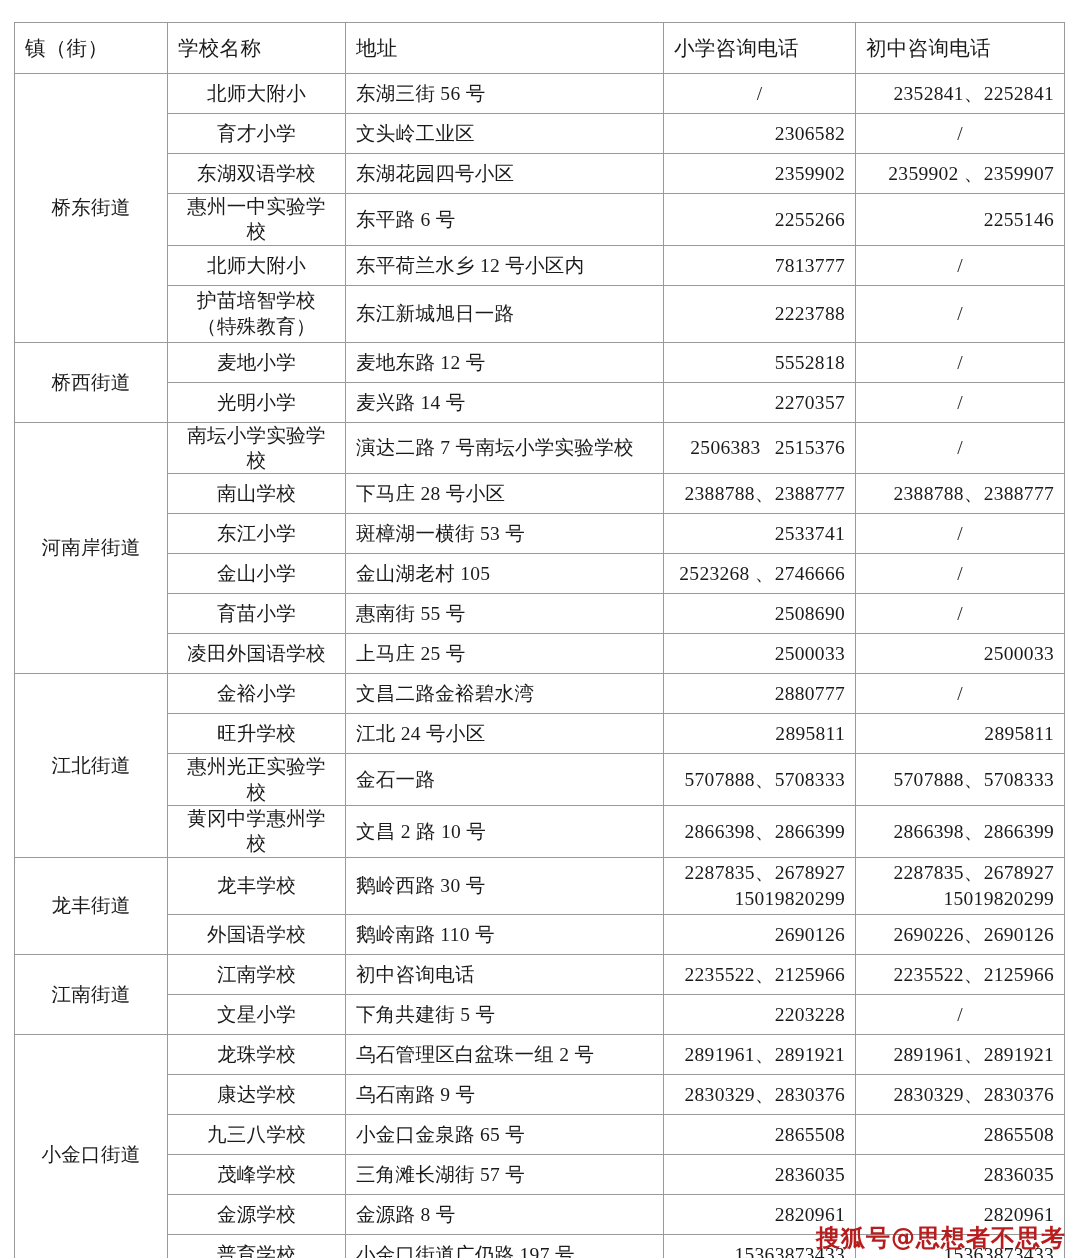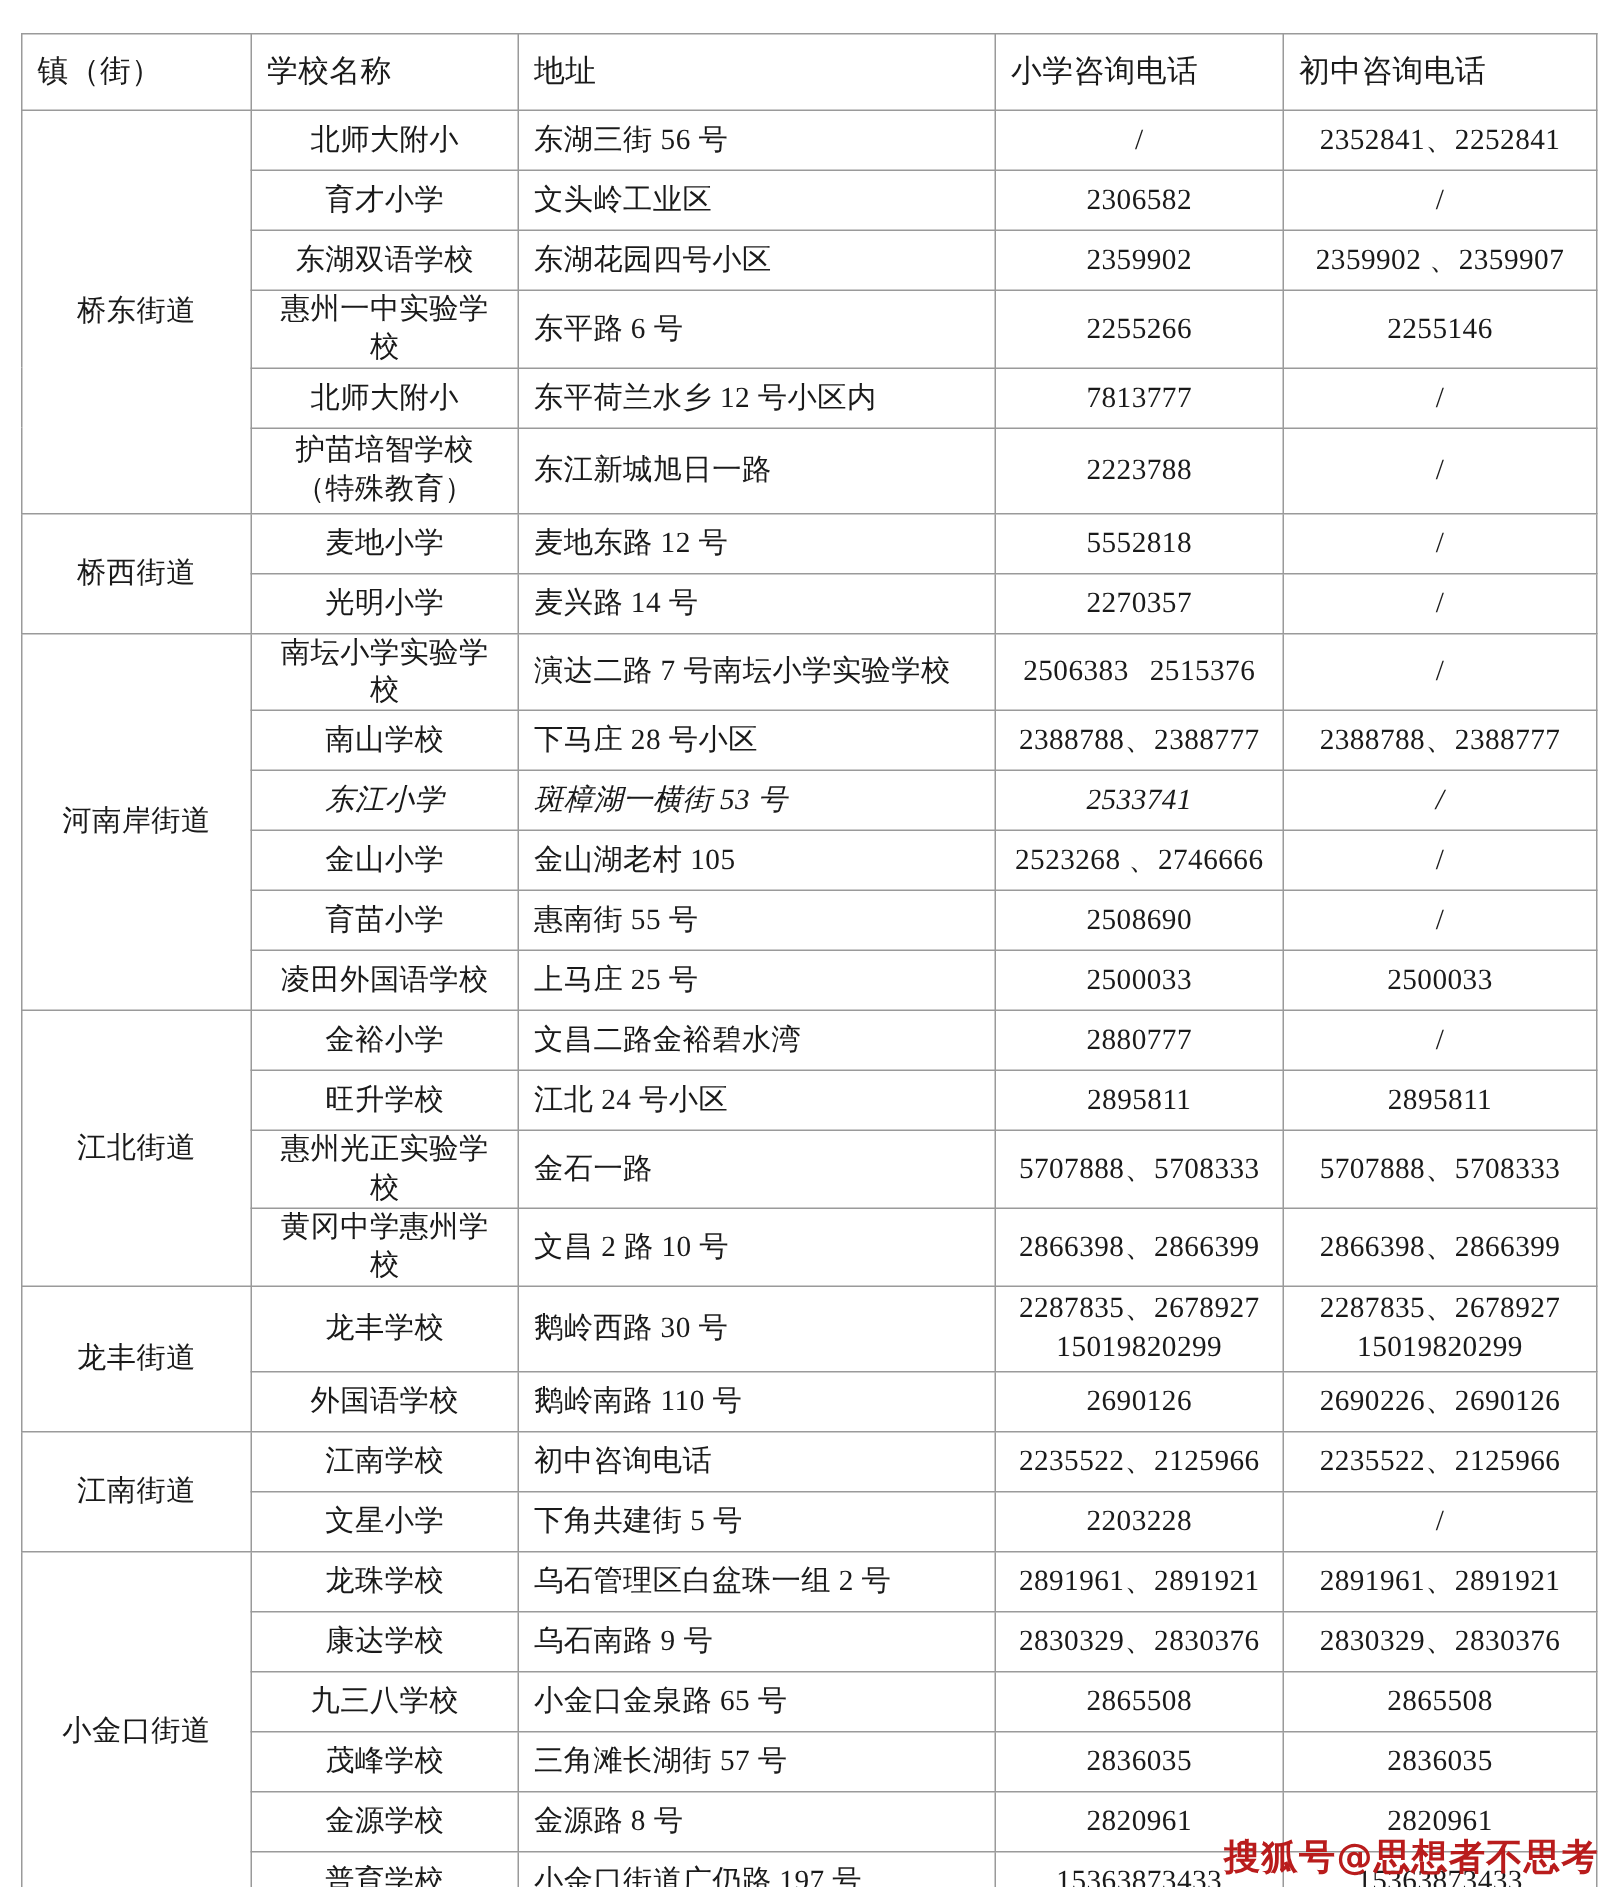--- a/index.html
+++ b/index.html
@@ -52,21 +52,21 @@
     text-align: center;
     font-size: 20px;
   }
   td.c-school {
     text-align: center;
   }
   td.c-addr {
     text-align: left;
   }
   td.c-tel {
-    text-align: center;
+    text-align: right;
     font-family: "Liberation Serif", "DejaVu Serif", serif;
     font-size: 19px;
     letter-spacing: 0.6px;
   }
   td.c-tel.slash {
     text-align: center;
   }
   td.two-line {
     line-height: 1.45;
   }
@@ -166,21 +166,21 @@
           <td class="c-addr">演达二路 7 号南坛小学实验学校</td>
           <td class="c-tel">2506383<span class="sp"></span>2515376</td>
           <td class="c-tel slash">/</td>
         </tr>
         <tr style="height: 40px;">
           <td class="c-school">南山学校</td>
           <td class="c-addr">下马庄 28 号小区</td>
           <td class="c-tel">2388788、2388777</td>
           <td class="c-tel">2388788、2388777</td>
         </tr>
-        <tr style="height: 40px; font-style: italic;">
+        <tr style="height: 40px;">
           <td class="c-school">东江小学</td>
           <td class="c-addr">斑樟湖一横街 53 号</td>
           <td class="c-tel">2533741</td>
           <td class="c-tel slash">/</td>
         </tr>
         <tr style="height: 40px;">
           <td class="c-school">金山小学</td>
           <td class="c-addr">金山湖老村 105</td>
           <td class="c-tel">2523268 、2746666</td>
           <td class="c-tel slash">/</td>

